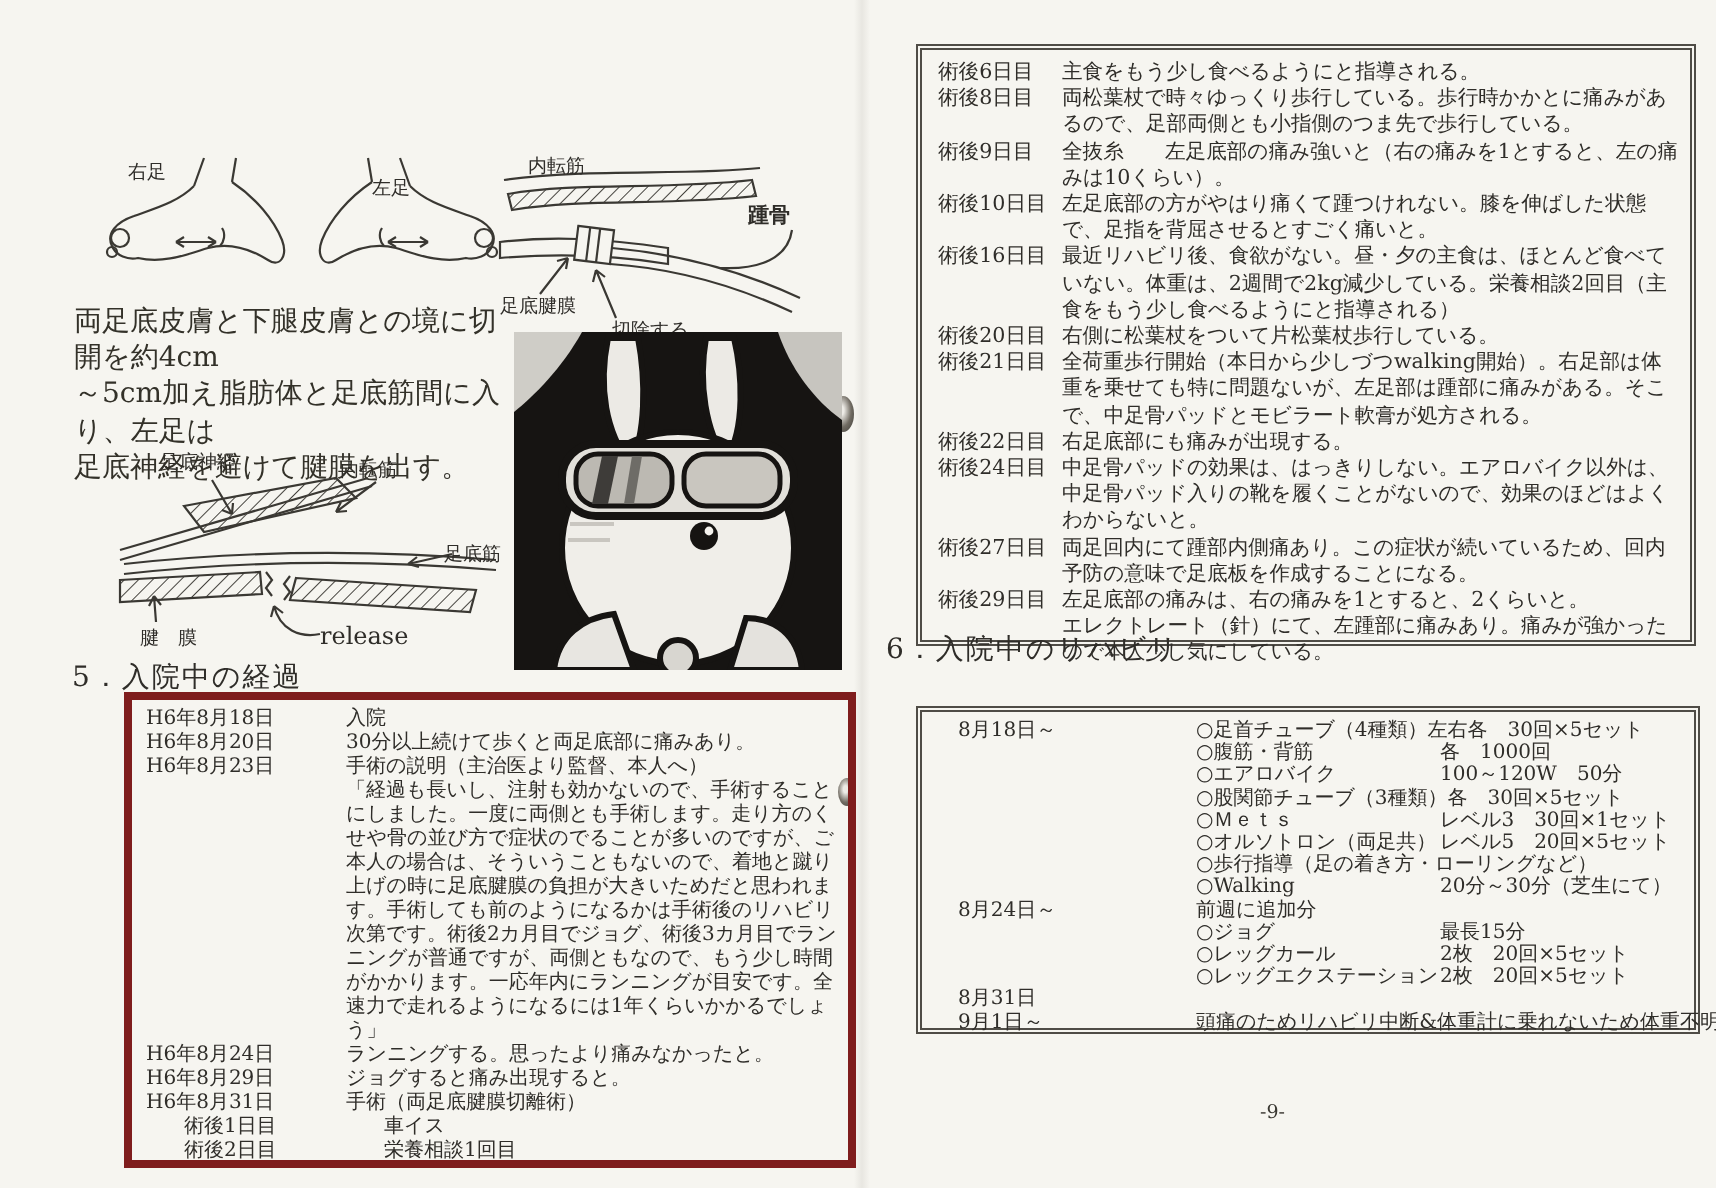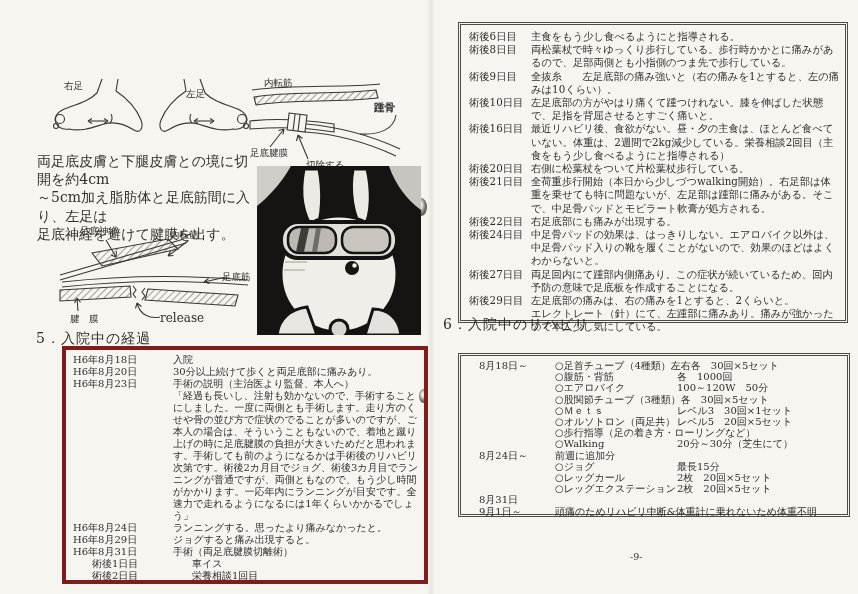--- a/index.html
+++ b/index.html
@@ -35,21 +35,21 @@
   .ttext{flex:1;white-space:pre-wrap;word-break:break-all;padding-right:3px;}
   
   #postop{padding:5px 2px 2px 0;font-size:10.3px;line-height:13.2px;}
   .prow{display:flex;}
   .pday{flex:0 0 62px;padding-left:8px;white-space:nowrap;}
   .ptext{flex:1;white-space:pre-wrap;word-break:break-all;padding-right:2px;}
   
   #rehab{padding:4px 2px 2px 12px;font-size:10px;line-height:11.2px;}
   .rrow{display:flex;}
   .rdate{flex:0 0 76px;padding-left:6px;white-space:nowrap;}
-  .rlines{flex:1;}
+  .rlines{flex:1;margin-left:43px;}
   .rline{white-space:nowrap;}
   .rname{display:inline-block;min-width:122px;}
   .rdose{display:inline;}
   
   .hole{position:absolute;border-radius:50%;
     background:radial-gradient(ellipse at 42% 40%, #edebe6 15%, #716c63 55%, #3b3934 100%);}
   .gutter{position:absolute;left:427px;top:0;width:8px;height:594px;
     background:linear-gradient(90deg,rgba(0,0,0,0),rgba(110,104,94,.10),rgba(0,0,0,0));}
   line,path,polyline,circle,rect,polygon{vector-effect:non-scaling-stroke;}
 </style>

